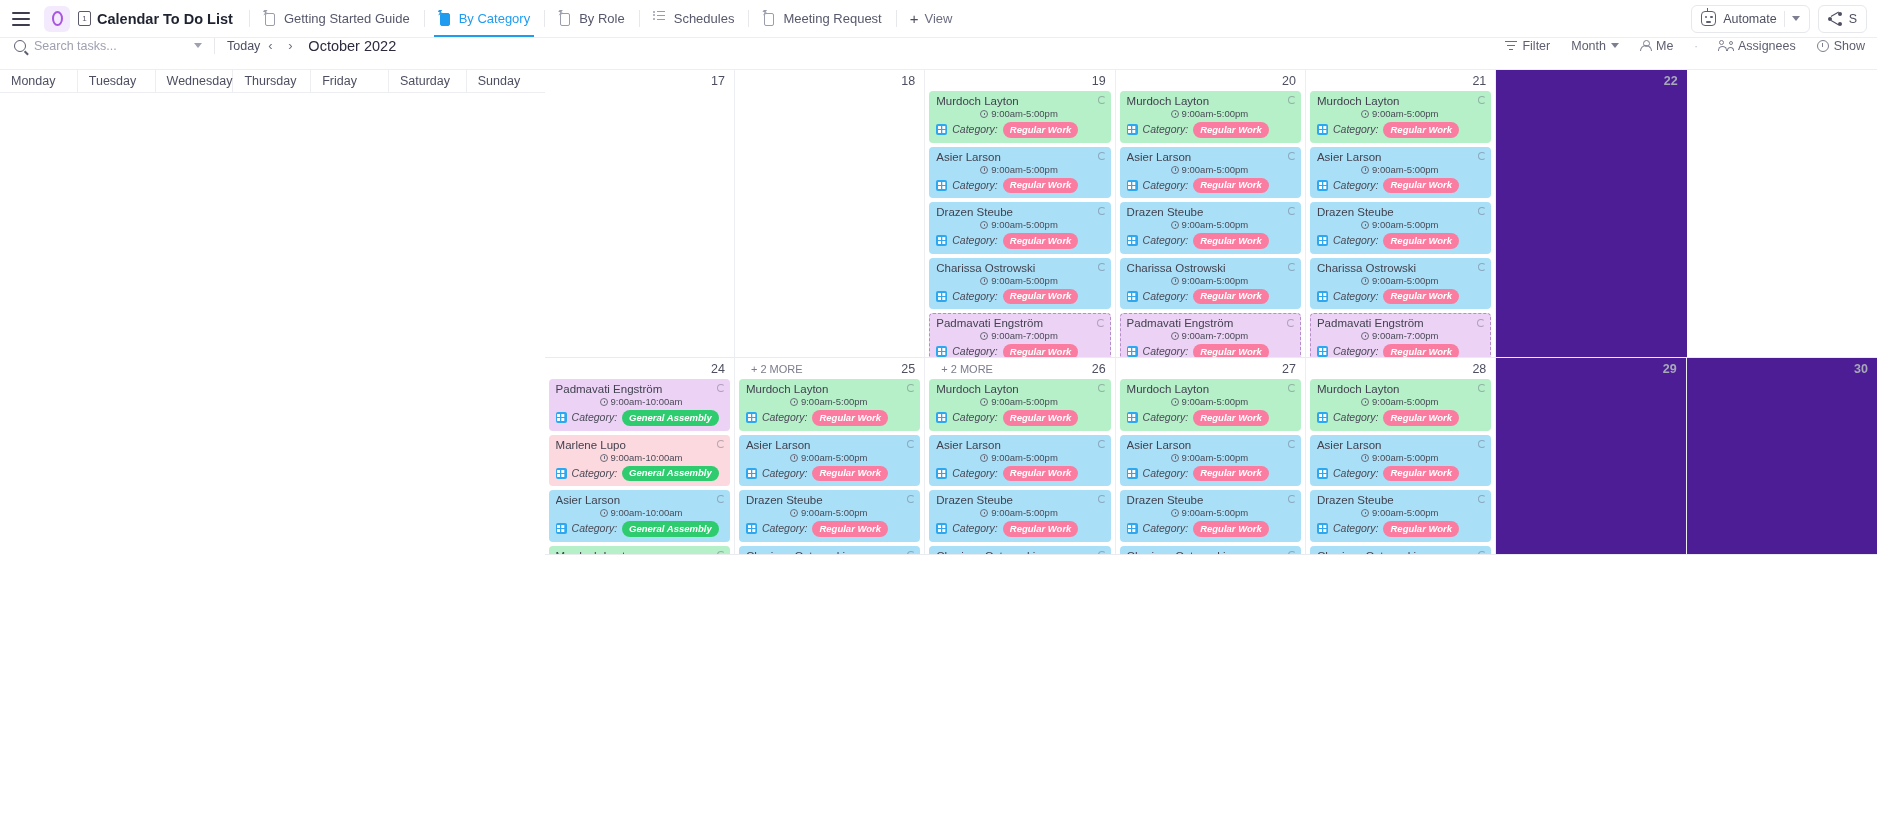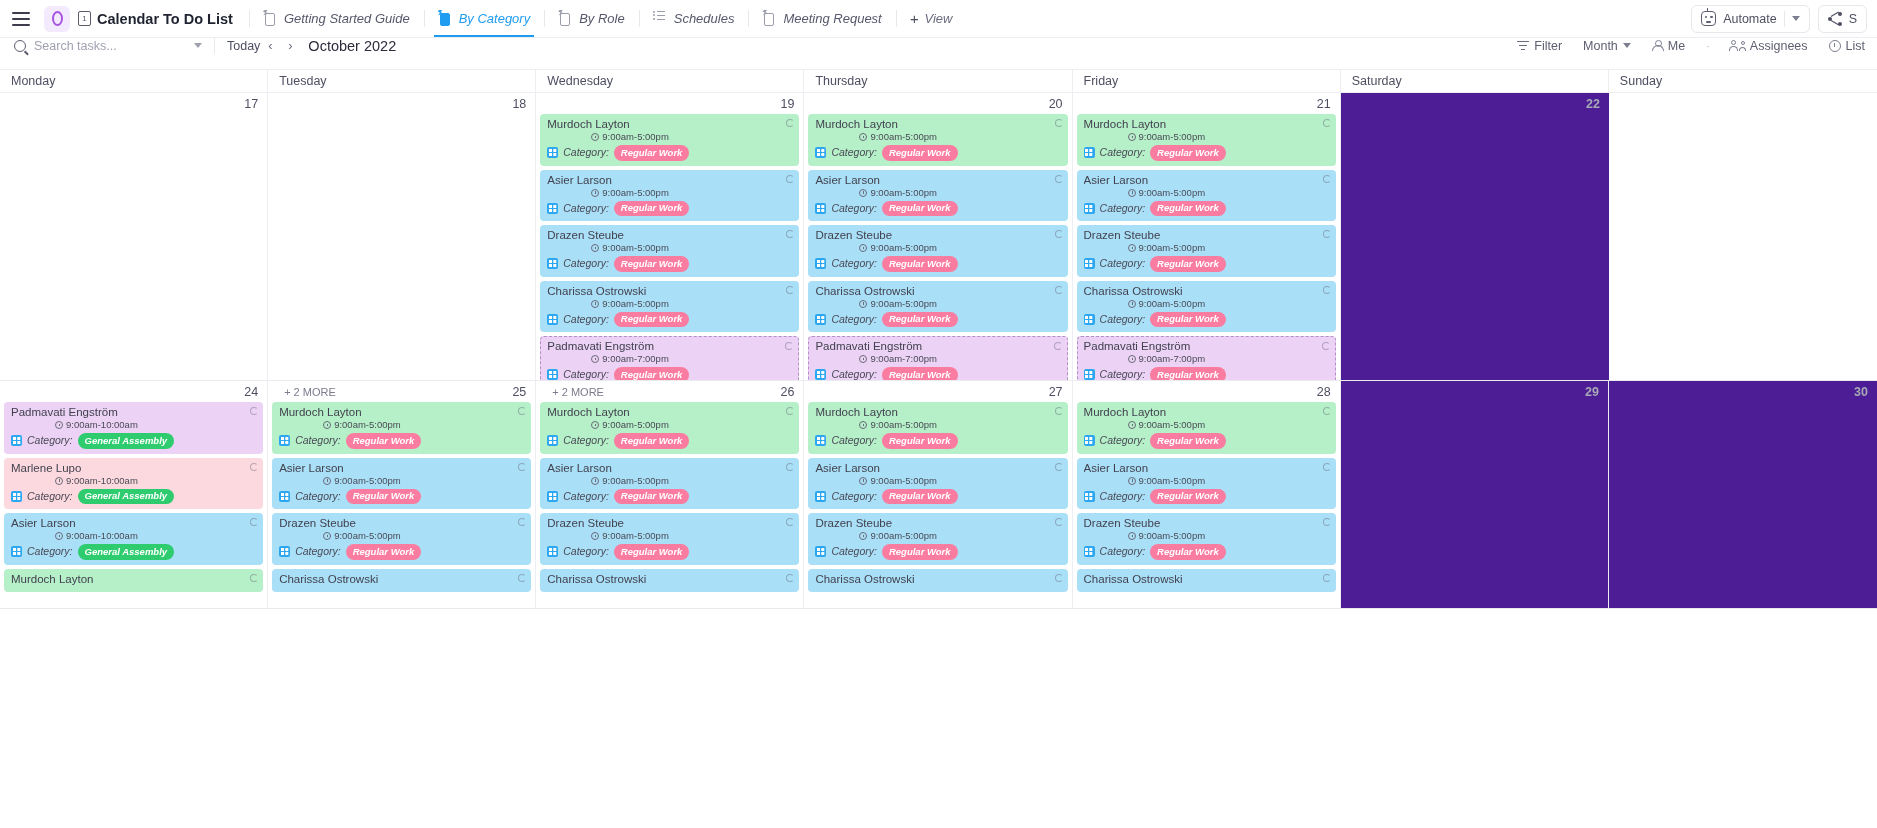--- a/index.html
+++ b/index.html
@@ -37,21 +37,21 @@
   .mini-doc-icon {
     width: 13px; height: 15px; border: 1.3px solid #5a5a6b; border-radius: 2px;
     position: relative; flex: none;
   }
   .mini-doc-icon::after {
     content: "1"; position: absolute; inset: 0; font-size: 8px; line-height: 13px;
     text-align: center; color: #5a5a6b;
   }
   .doc-title { font-size: 14.5px; font-weight: bold; color: #1f2330; white-space: nowrap; }
 
-  .tabs { display: flex; align-items: center; height: 100%; font-style: italic; }
+  .tabs { display: flex; align-items: center; height: 100%; }
   .tab {
     display: flex; align-items: center; gap: 7px;
     padding: 0 14px; height: 100%; position: relative;
     font-size: 13px; color: #56586b; white-space: nowrap; cursor: pointer;
   }
   .tab + .tab::before, .tab::before {
     content: ""; position: absolute; left: 0; top: 10px; bottom: 10px;
     width: 1px; background: #e6e8ec;
   }
   .tab.active { color: #1f9cf0; }
@@ -148,36 +148,36 @@
   .people-ico .p1b { position:absolute; left:-1.5px; bottom:0.5px; width:9px; height:5px;
      border:1.3px solid #7d7f90; border-bottom:none; border-radius:6px 6px 0 0;}
   .people-ico .p2 { right:0; top:1px; width:4px; height:4px; border:1.3px solid #7d7f90; border-radius:50%;}
   .people-ico .p2b { position:absolute; right:-1px; bottom:0.5px; width:7px; height:4px;
      border:1.3px solid #7d7f90; border-bottom:none; border-radius:5px 5px 0 0;}
   .eye-ico { width: 12px; height: 12px; border: 1.3px solid #7d7f90; border-radius: 50%; position: relative; flex:none;}
   .eye-ico::after { content:""; position:absolute; left:4.3px; top:2px; width:1.3px; height:4px; background:#7d7f90;}
   .dot-sep { color: #b9bbc6; font-size: 11px; }
 
   
-  .cal { height: calc(828px - 38px - 32px); display: flex; flex-direction: column; overflow: hidden; }
+  .cal { height: calc(828px - 38px - 32px); display: flex; flex-direction: row; overflow: hidden; }
   .dayhead {
     display: grid; grid-template-columns: repeat(7, 1fr);
     border-bottom: 1px solid #eceef1; flex: none; height: 23px;
   }
   .dayhead div {
     font-size: 12.5px; color: #4d4f61; padding-left: 11px; line-height: 23px;
     border-right: 1px solid #eceef1;
   }
   .dayhead div:last-child { border-right: none; }
 
   .weeks { flex: 1; display: flex; flex-direction: column; min-height: 0; }
   .week { display: grid; grid-template-columns: repeat(7, 1fr); border-bottom: 1px solid #e9ebee;
           min-height: 0; position: relative; }
   .week.w1 { height: 288px; }
-  .week.w2 { height: 228px; }
+  .week.w2 { height: 197px; }
   .daycell { border-right: 1px solid #eceef1; position: relative; overflow: hidden;
              display: flex; flex-direction: column; }
   .daycell:last-child { border-right: none; }
   .daycell.shaded { background: #4c1d95; font-weight: bold; }
   .datenum {
     font-size: 12.5px; color: #4d4f61; text-align: right; padding: 4px 9px 3px 12px; flex: none;
   }
   .datenum.dim { color: #a7a9b6; }
   .events { display: flex; flex-direction: column; gap: 4px; padding: 0 4px; }
 
@@ -332,21 +332,21 @@
       <span class="people-ico">
         <span class="p1"></span>
           <span class="p1b"></span>
           <span class="p2"></span>
           <span class="p2b"></span>
       </span>
       <span>Assignees</span>
     </div>
     <div class="tb-item">
       <span class="eye-ico"></span>
-      <span>List</span>
+      <span>Show</span>
     </div>
   </div>
 </div>
 
 <div class="cal">
   <div class="dayhead" id="dayhead">
       <div>Monday</div>
       <div>Tuesday</div>
       <div>Wednesday</div>
       <div>Thursday</div>

